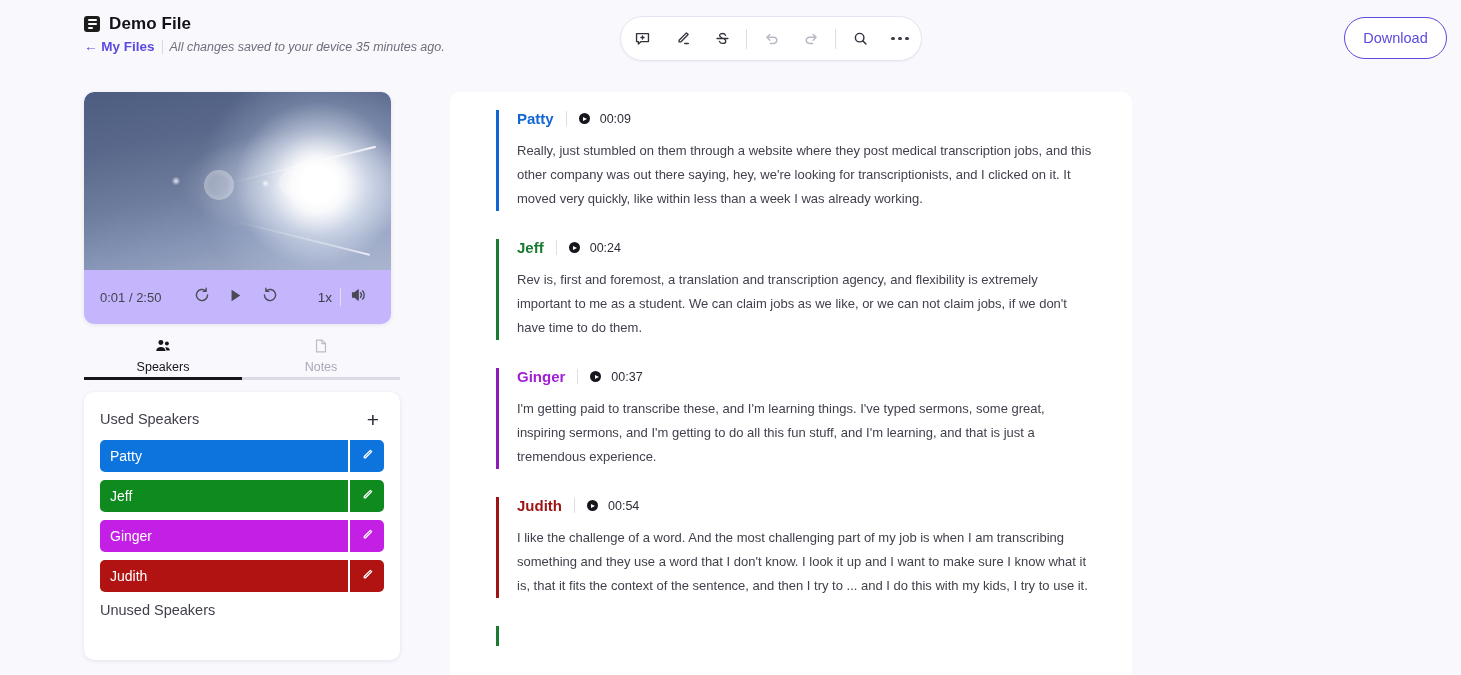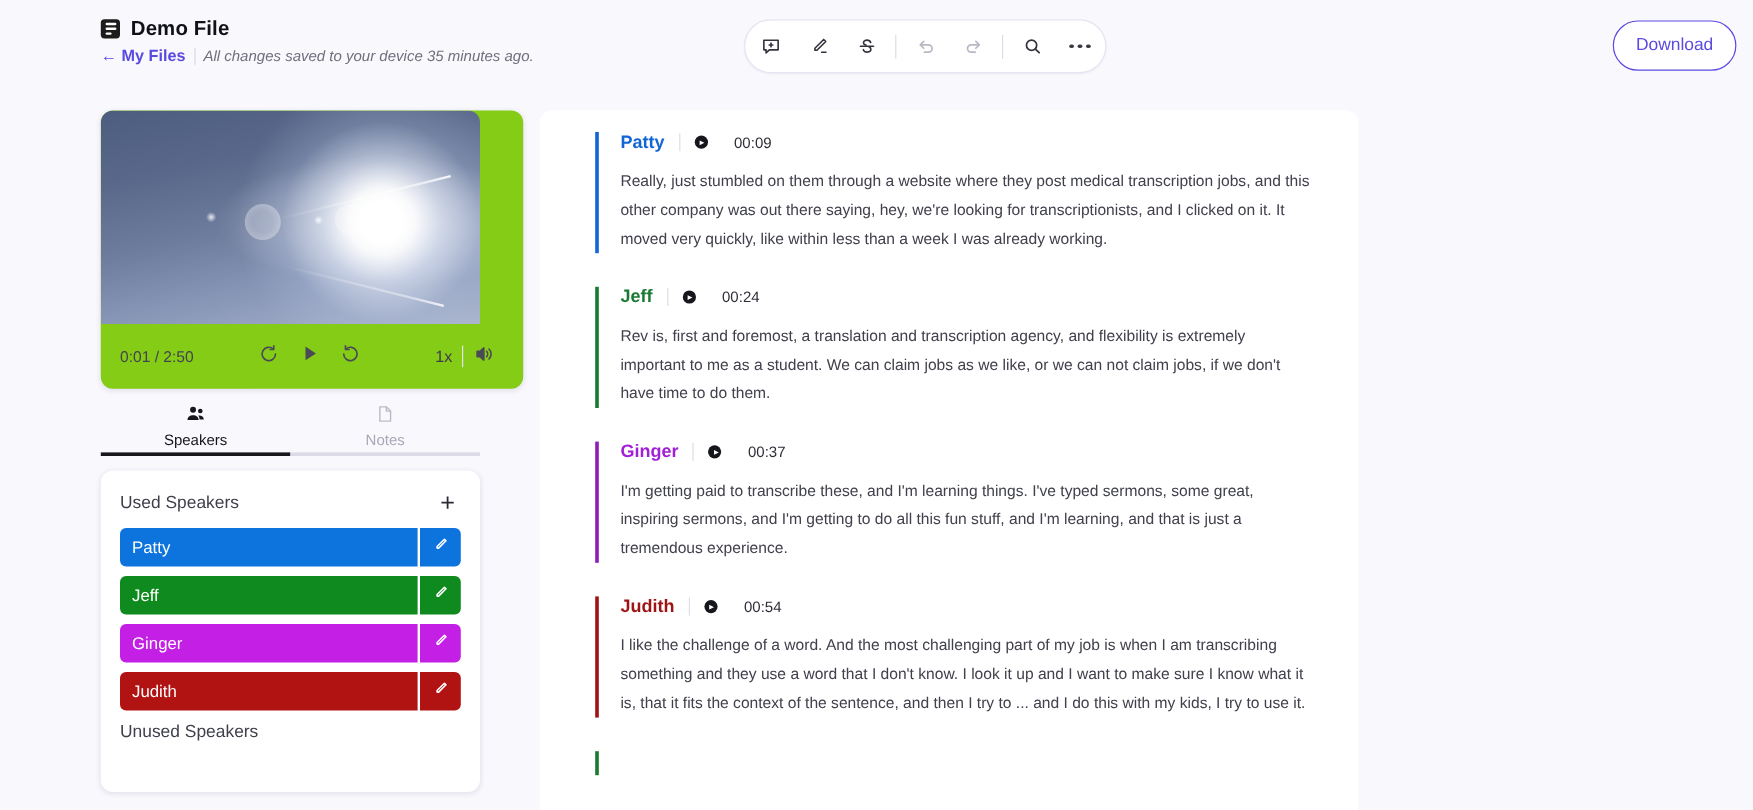--- a/index.html
+++ b/index.html
@@ -82,22 +82,22 @@
   }
 
   
   .body-area { position: relative; width: 100%; height: 597px; }
 
   
   .left-col {
     position: absolute; left: 84px; top: 14px; width: 316px;
   }
   .player-card {
-    width: 352px;
-    background: #84cc16;
+    width: 307px;
+    background: #c4b5fd;
     border-radius: 10px;
     box-shadow: 0 1px 4px rgba(40,35,90,.10);
     overflow: hidden;
   }
   .video-still {
     width: 316px; height: 178px;
     border-radius: 10px 10px 0 0;
     position: relative;
     overflow: hidden;
     background:
@@ -194,21 +194,21 @@
   }
   .seg {
     padding: 0 0 0 18px;
     border-left: 3.5px solid #cccccc;
     margin: 0 38px 28px 46px;
   }
   .seg-head { display: flex; align-items: center; gap: 12px; margin-bottom: 12px; }
   .seg-name { font-size: 15px; font-weight: 700; cursor: pointer; }
   .seg-div { width: 1px; height: 15px; background: #dfdde8; }
   .seg-time {
-    display: flex; align-items: center; gap: 22px;
+    display: flex; align-items: center; gap: 10px;
     font-size: 12.5px; color: #2d2d38; cursor: pointer;
   }
   .play-dot {
     width: 11px; height: 11px; border-radius: 50%; background: #16161d;
     display: flex; align-items: center; justify-content: center;
   }
   .play-dot::after {
     content: ""; display: block;
     border-left: 4px solid #ffffff;
     border-top: 2.6px solid transparent;

